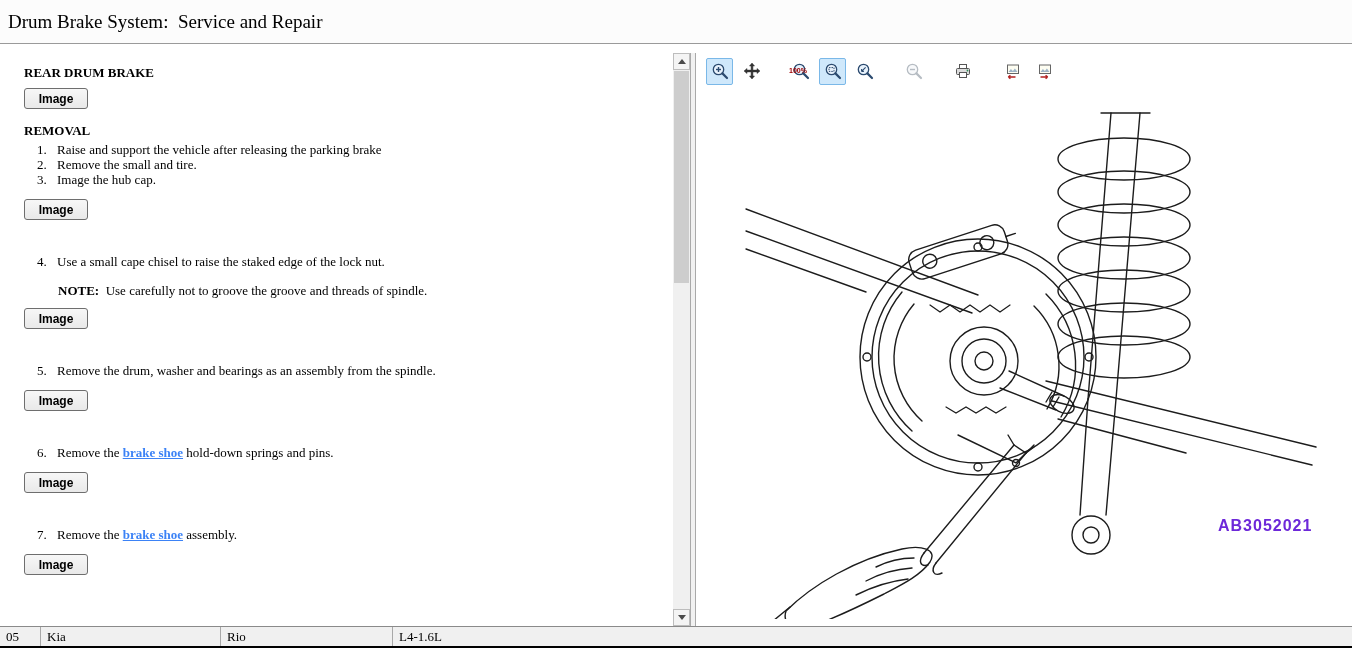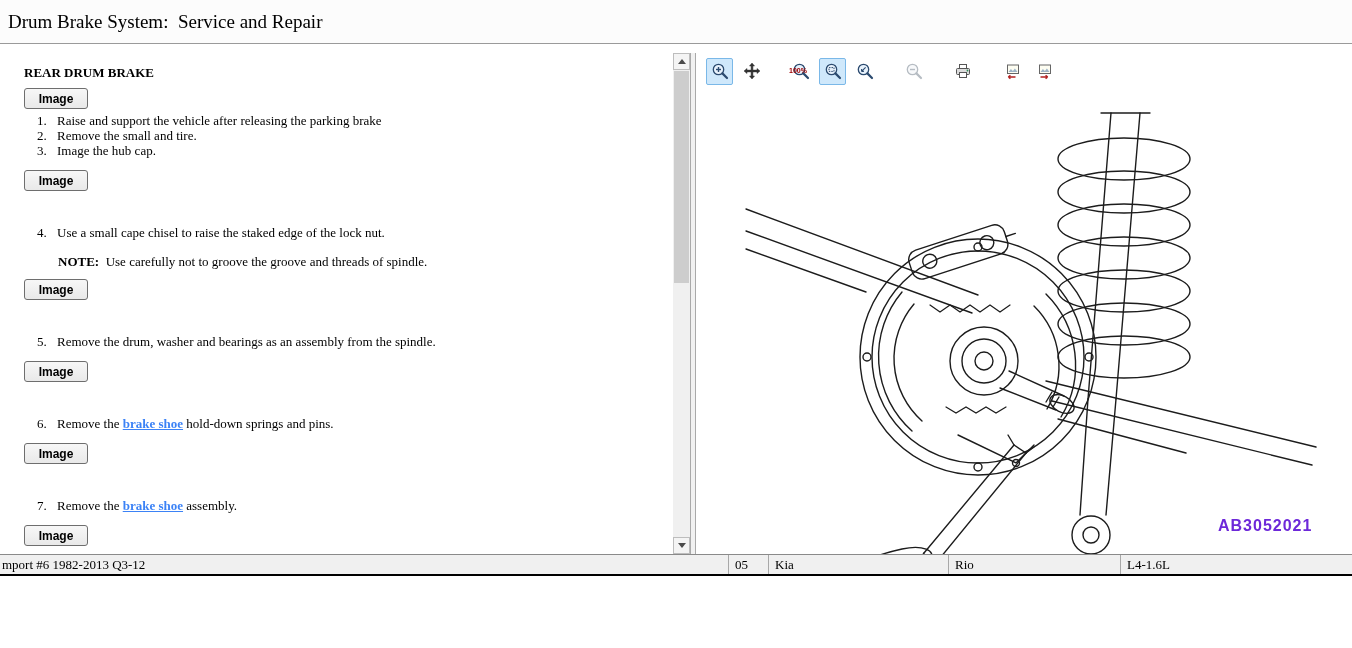--- a/index.html
+++ b/index.html
@@ -1,18 +1,18 @@
 <!DOCTYPE html>
 <html><head>
 <meta charset="utf-8">
 <style>
   * { margin:0; padding:0; box-sizing:border-box; }
   html,body { background:#ffffff; }
   .app {
-    position:relative; width:1352px; height:576px; background:#fff;
+    position:relative; width:1352px; height:648px; background:#fff;
     font-family:"Liberation Serif", serif; color:#000; overflow:hidden;
   }
   
   .titlebar {
     position:absolute; top:0; left:0; right:0; height:44px;
     background:#fcfcfc; border-bottom:1px solid #9a9a9a;
   }
   .titlebar .title {
     font-size:19px; padding:11px 0 0 8px; white-space:pre; color:#000;
   }
@@ -102,20 +102,21 @@
 
     <div class="doc-pane">
       <div class="doc-content">
 
         <div class="h-bold">REAR DRUM BRAKE</div>
 
         <div class="mt8">
           <button class="img-btn">Image</button>
         </div>
 
+        <div class="h-bold mt14">REMOVAL</div>
 
         <div class="mt4">
           <div class="step">
             <span class="num">1.</span>
             <span class="txt">Raise and support the vehicle after releasing the parking brake</span>
           </div>
           <div class="step">
             <span class="num">2.</span>
             <span class="txt">Remove the small and tire.</span>
           </div>
@@ -348,21 +349,20 @@
             <path d="M58 548 L92 522"></path>
           </g>
         </svg>
         <div class="figure-label">AB3052021</div>
       </div>
 
     </div>
   </div>
 
   <div class="statusbar">
-    <div class="cell c0">mport #6 1982-2013 Q3-12</div>
     <div class="cell c1">05</div>
     <div class="cell c2">Kia</div>
     <div class="cell c3">Rio</div>
     <div class="cell c4">L4-1.6L</div>
   </div>
   <div class="bottom-edge"></div>
 
 </div>
 
 </body></html>

